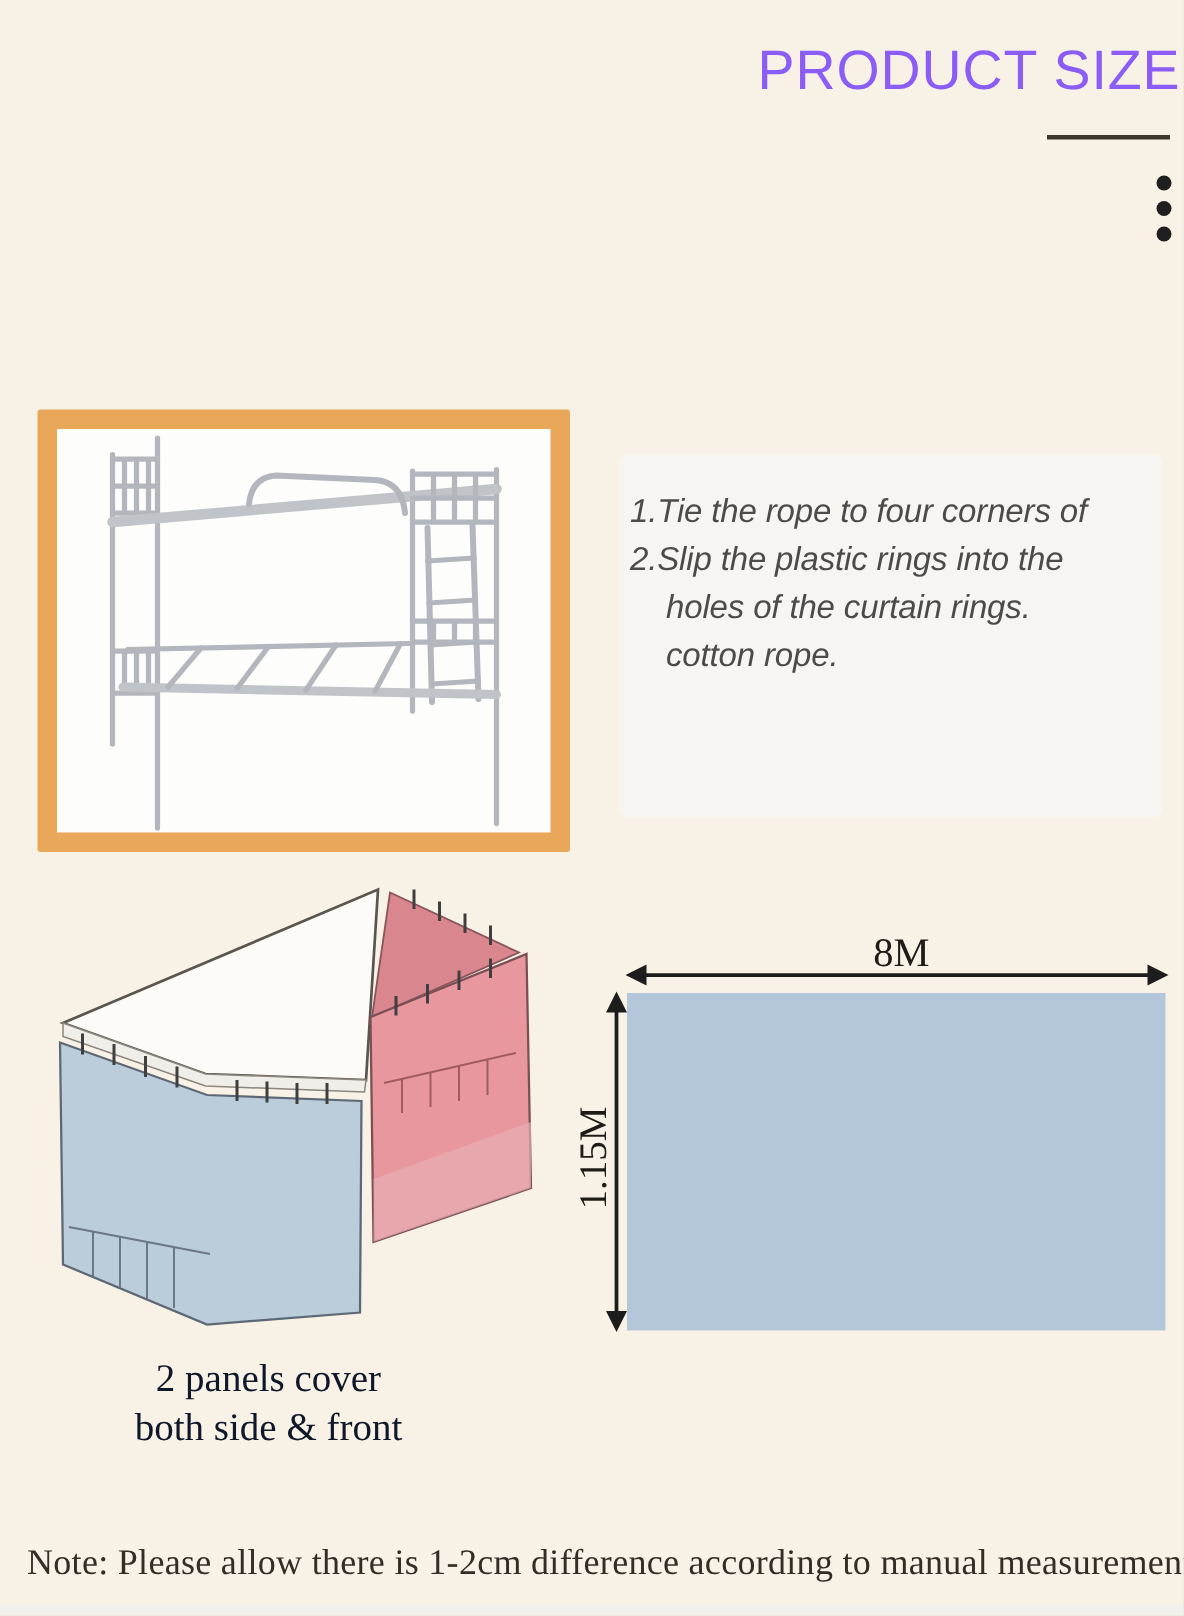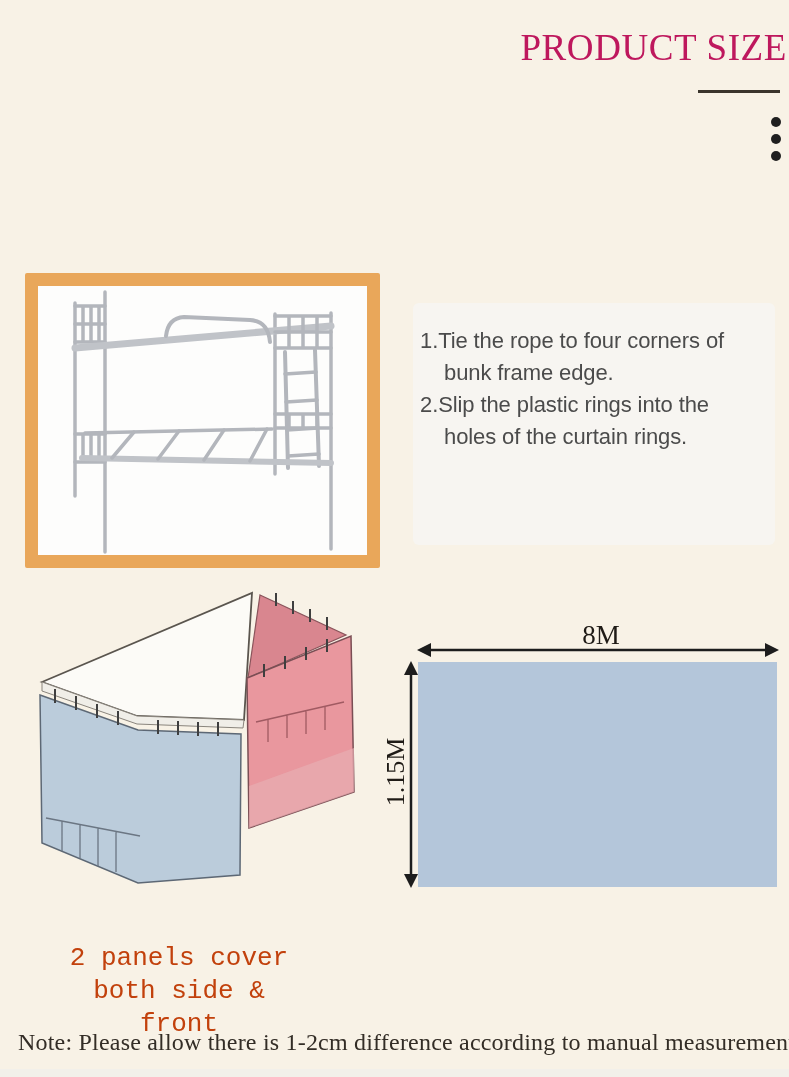--- a/index.html
+++ b/index.html
@@ -4,49 +4,49 @@
 <style>
   html,body{margin:0;padding:0;background:#e8e4da;}
   .canvas{
     position:relative;width:789px;height:1077px;margin:0 auto;
     background:#f8f2e6;overflow:hidden;
     font-family:"Liberation Serif",serif;color:#2a241c;
   }
   
   .title{
     position:absolute;top:26px;right:2px;
-    font-size:37px;letter-spacing:.6px;color:#be185d;
-    font-family:Liberation Serif, serif;white-space:nowrap;
+    font-size:37px;letter-spacing:.6px;color:#8b5cf6;
+    font-family:Liberation Sans, sans-serif;white-space:nowrap;
   }
   .title-rule{position:absolute;left:698px;top:90px;width:82px;height:3px;background:#3b352c;}
   .dots{position:absolute;left:771px;top:117px;width:11px;}
   .dots span{display:block;width:10px;height:10px;border-radius:50%;background:#1f1f1f;margin-bottom:7px;}
   
   .photo-frame{
     position:absolute;left:25px;top:273px;width:355px;height:295px;
     box-sizing:border-box;border:13px solid #e9a75a;border-radius:2px;
     background:#fdfdfc;
   }
   .photo-frame svg{display:block;}
   
   .instructions{
     position:absolute;left:413px;top:303px;width:362px;height:242px;
     box-sizing:border-box;background:#f7f5f1;border-radius:6px;
     padding:22px 6px 0 7px;
     font-family:"Liberation Sans",sans-serif;font-size:22px;line-height:32px;
     color:#4b4b4b;letter-spacing:-0.1px;
   }
-  .instr-line{white-space:nowrap;}
+  .instr-line{white-space:nowrap;font-style:italic;}
   .instr-line.cont{padding-left:24px;}
   
   .curtain{position:absolute;left:10px;top:590px;}
   
   .caption{
-    position:absolute;left:48px;top:942px;width:262px;text-align:center;
-    font-size:26px;line-height:33px;color:#c2410c;font-family:Liberation Mono, monospace;
+    position:absolute;left:48px;top:902px;width:262px;text-align:center;
+    font-size:26px;line-height:33px;color:#0f172a;
   }
   
   .size-rect{position:absolute;left:418px;top:662px;width:359px;height:225px;background:#b4c6da;}
   .arrows{position:absolute;left:395px;top:630px;}
   .dim-label{position:absolute;font-size:27px;color:#1f1b16;text-align:center;}
   .w-label{left:556px;top:620px;width:90px;}
   .h-label{left:351px;top:758px;width:90px;height:28px;line-height:28px;transform:rotate(-90deg);font-size:26px;}
   
   .note{
     position:absolute;left:18px;top:1029px;width:760px;
@@ -93,23 +93,23 @@
         <line x1="44" y1="172" x2="293" y2="177" stroke-width="6" stroke="#c0c3c8"></line>
         <path d="M96,146 L74,172 M141,145 L120,173 M186,144 L166,174 M229,143 L212,175"></path>
 
         <path d="M237,128 H293 M237,142 H293 M251,128 V142 M265,128 V142 M279,128 V142"></path>
       </g>
     </svg>
   </div>
 
   <div class="instructions">
     <div class="instr-line">1.Tie the rope to four corners of</div>
-    <div class="instr-line cont">bunk frame edge.</div>
     <div class="instr-line">2.Slip the plastic rings into the</div>
     <div class="instr-line cont">holes of the curtain rings.</div>
+    <div class="instr-line cont">cotton rope.</div>
   </div>
 
   <div class="curtain">
     <svg width="385" height="320" viewBox="0 0 385 320">
 
       <g>
         <polygon points="32,92 242,3 234,130 127,126" fill="#fcfbf7" stroke="#5a554e" stroke-width="1.8"></polygon>
         <polygon points="32,92 127,126 234,130 233,138 127,134 32,101" fill="#f0eee8" stroke="#8a857d" stroke-width="1"></polygon>
       </g>
 

